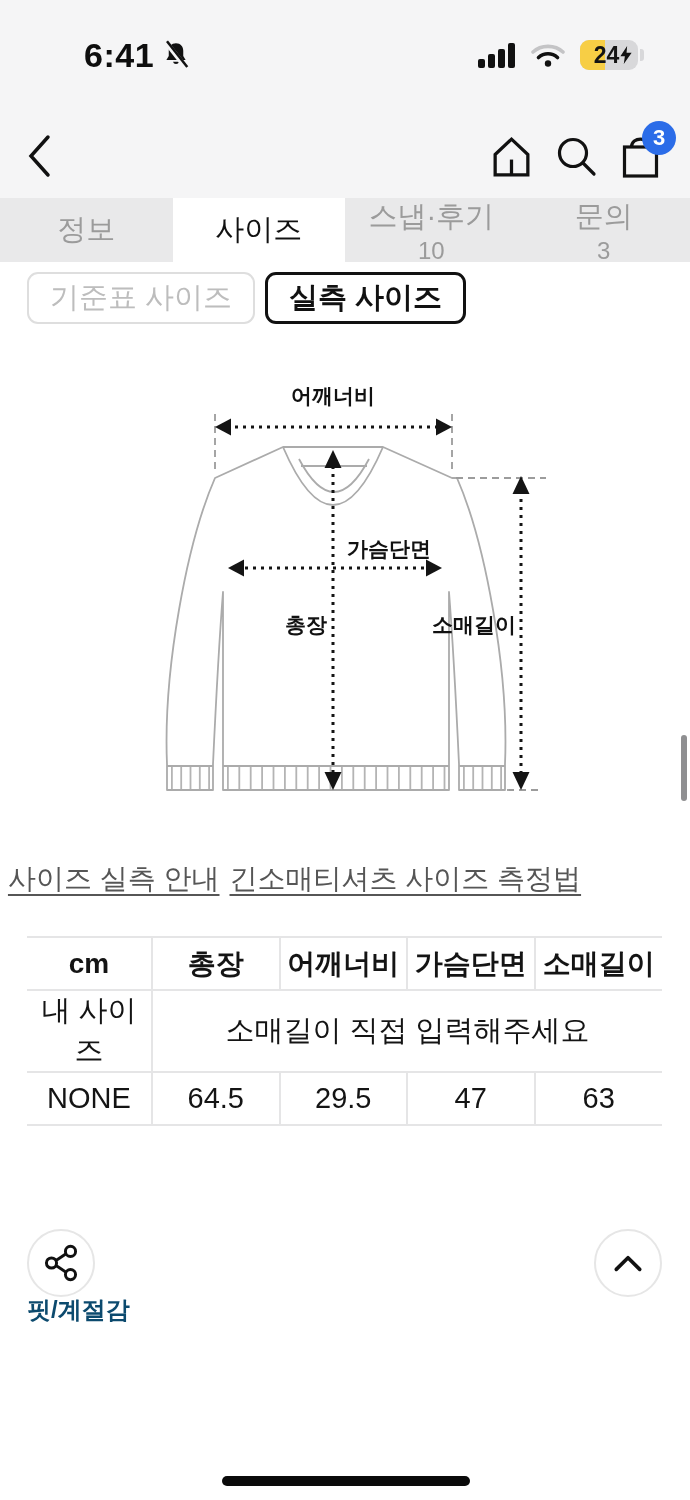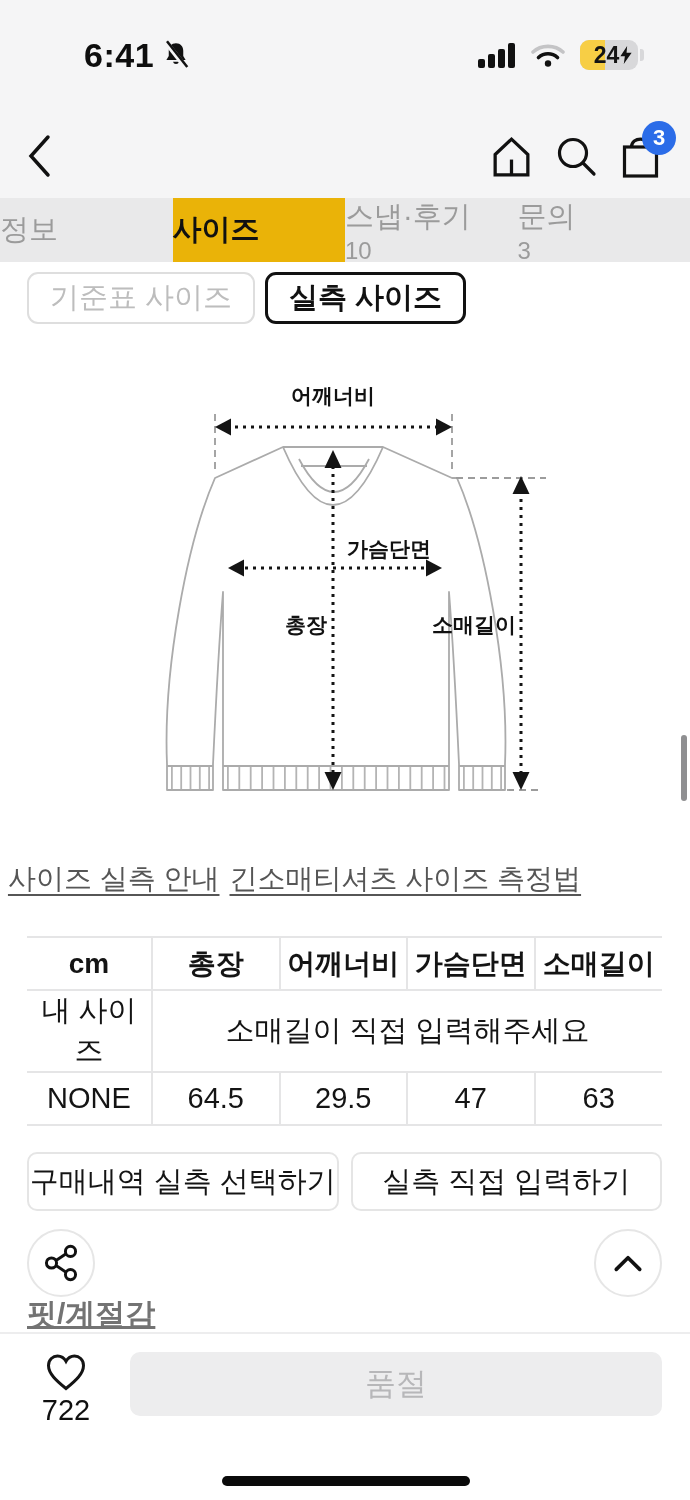--- a/index.html
+++ b/index.html
@@ -25,25 +25,25 @@
     display:flex; align-items:center; justify-content:space-between; padding:0 26px; }
   .icon-btn { background:none; border:none; cursor:pointer; display:flex; align-items:center; justify-content:center; padding:0; }
   .nav-icons { display:flex; align-items:center; gap:18px; }
   .cart-wrap { position:relative; }
   .cart-badge { position:absolute; top:-10px; right:-12px; width:34px; height:34px; border-radius:50%;
     background:#2b6ce8; color:#fff; font-size:22px; font-weight:600;
     display:flex; align-items:center; justify-content:center; }
 
   
   .tab-bar { position:absolute; top:198px; left:0; width:690px; height:64px; display:flex; background:#e9e9ea; }
-  .tab { flex:1; display:flex; flex-direction:column; align-items:flex-start; justify-content:center; gap:2px;
+  .tab { flex:1; display:flex; flex-direction:column; align-items:center; justify-content:center; gap:2px;
     font-size:29px; color:#9b9b9b; cursor:pointer; }
   .tab-count { font-size:24px; color:#9b9b9b; line-height:1; }
   .tab-count:empty { display:none; }
-  .tab.selected { background:#eab308; color:#111; font-weight:700; }
+  .tab.selected { background:#ffffff; color:#111; font-weight:400; }
 
   
   .pill-row { position:absolute; top:272px; left:27px; display:flex; gap:10px; }
   .pill { height:52px; padding:0 21px; display:flex; align-items:center; border-radius:11px; background:#fff;
     font-size:29px; cursor:pointer; }
   .pill-active { border:3px solid #111; color:#111; font-weight:700; }
   .pill-inactive { border:2px solid #dedede; color:#bdbdbd; }
 
   
   .diagram { position:absolute; top:370px; left:125px; width:440px; height:440px; }
@@ -67,21 +67,21 @@
   .action-row { position:absolute; top:1152px; left:27px; right:28px; display:flex; gap:12px; }
   .action-btn { flex:1; height:59px; border:2px solid #e5e5e5; border-radius:10px; background:#fff;
     font-size:29px; color:#141414; font-family:"Liberation Sans", sans-serif; cursor:pointer; }
 
   
   .circle-btn { position:absolute; width:68px; height:68px; border-radius:50%; background:#fff;
     border:2px solid #e6e6e6; display:flex; align-items:center; justify-content:center; cursor:pointer; }
   .share-btn { top:1229px; left:27px; }
   .top-btn { top:1229px; right:28px; }
 
-  .section-heading { position:absolute; top:1294px; left:27px; font-size:30px; font-weight:700; color:#737373;text-decoration:underline; }
+  .section-heading { position:absolute; top:1294px; left:27px; font-size:24px; font-weight:700; color:#0c4a6e; }
 
   
   .bottom-bar { position:absolute; top:1332px; left:0; width:690px; height:168px; background:#fff;
     border-top:2px solid #ededee; z-index:5; }
   .like-block { position:absolute; left:36px; top:18px; width:60px; display:flex; flex-direction:column;
     align-items:center; gap:2px; background:none; border:none; cursor:pointer; font-family:"Liberation Sans", sans-serif; }
   .like-count { font-size:29px; color:#0f0f0f; }
   .buy-btn { position:absolute; left:130px; right:28px; top:18px; height:64px; background:#ededee; border:none;
     border-radius:10px; font-size:31px; color:#b7b7b9; font-family:"Liberation Sans", sans-serif; }
 
@@ -267,48 +267,34 @@
     <tr>
       <td>NONE</td>
       <td class="cell-value">64.5</td>
       <td class="cell-value">29.5</td>
       <td class="cell-value">47</td>
       <td class="cell-value">63</td>
     </tr>
   </tbody>
     </table>
 
-  <div class="action-row">
-    <button class="action-btn">구매내역 실측 선택하기</button>
-    <button class="action-btn">실측 직접 입력하기</button>
-  </div>
 
   <div class="circle-btn share-btn">
     <svg width="36" height="38" viewBox="0 0 34 36">
       <circle cx="26" cy="7" r="4.8" stroke="#111" stroke-width="2.8" fill="none"></circle>
       <circle cx="8" cy="18" r="4.8" stroke="#111" stroke-width="2.8" fill="none"></circle>
       <circle cx="26" cy="29" r="4.8" stroke="#111" stroke-width="2.8" fill="none"></circle>
       <line x1="12.3" y1="15.6" x2="21.8" y2="9.3" stroke="#111" stroke-width="2.8"></line>
       <line x1="12.3" y1="20.4" x2="21.8" y2="26.7" stroke="#111" stroke-width="2.8"></line>
     </svg>
   </div>
   <div class="circle-btn top-btn">
     <svg width="32" height="20" viewBox="0 0 30 18">
       <path d="M4,15 L15,4 L26,15" stroke="#111" stroke-width="3.4" fill="none" stroke-linecap="round" stroke-linejoin="round"></path>
     </svg>
   </div>
 
   <div class="section-heading">핏/계절감</div>
 
-  <div class="bottom-bar">
-    <button class="like-block">
-      <svg width="44" height="40" viewBox="0 0 44 40">
-        <path d="M22,36.5 C12,28.5 4.5,21.5 4.5,13.5 C4.5,7.5 9,4 13.5,4 C17.3,4 20.3,6.2 22,9.3
-                 C23.7,6.2 26.7,4 30.5,4 C35,4 39.5,7.5 39.5,13.5 C39.5,21.5 32,28.5 22,36.5 Z" stroke="#141414" stroke-width="3" fill="none"></path>
-      </svg>
-      <span class="like-count">722</span>
-    </button>
-    <button class="buy-btn">품절</button>
-  </div>
 
   <div class="home-indicator"></div>
   <div class="scrollbar-thumb"></div>
 </div>
 
 </body></html>

